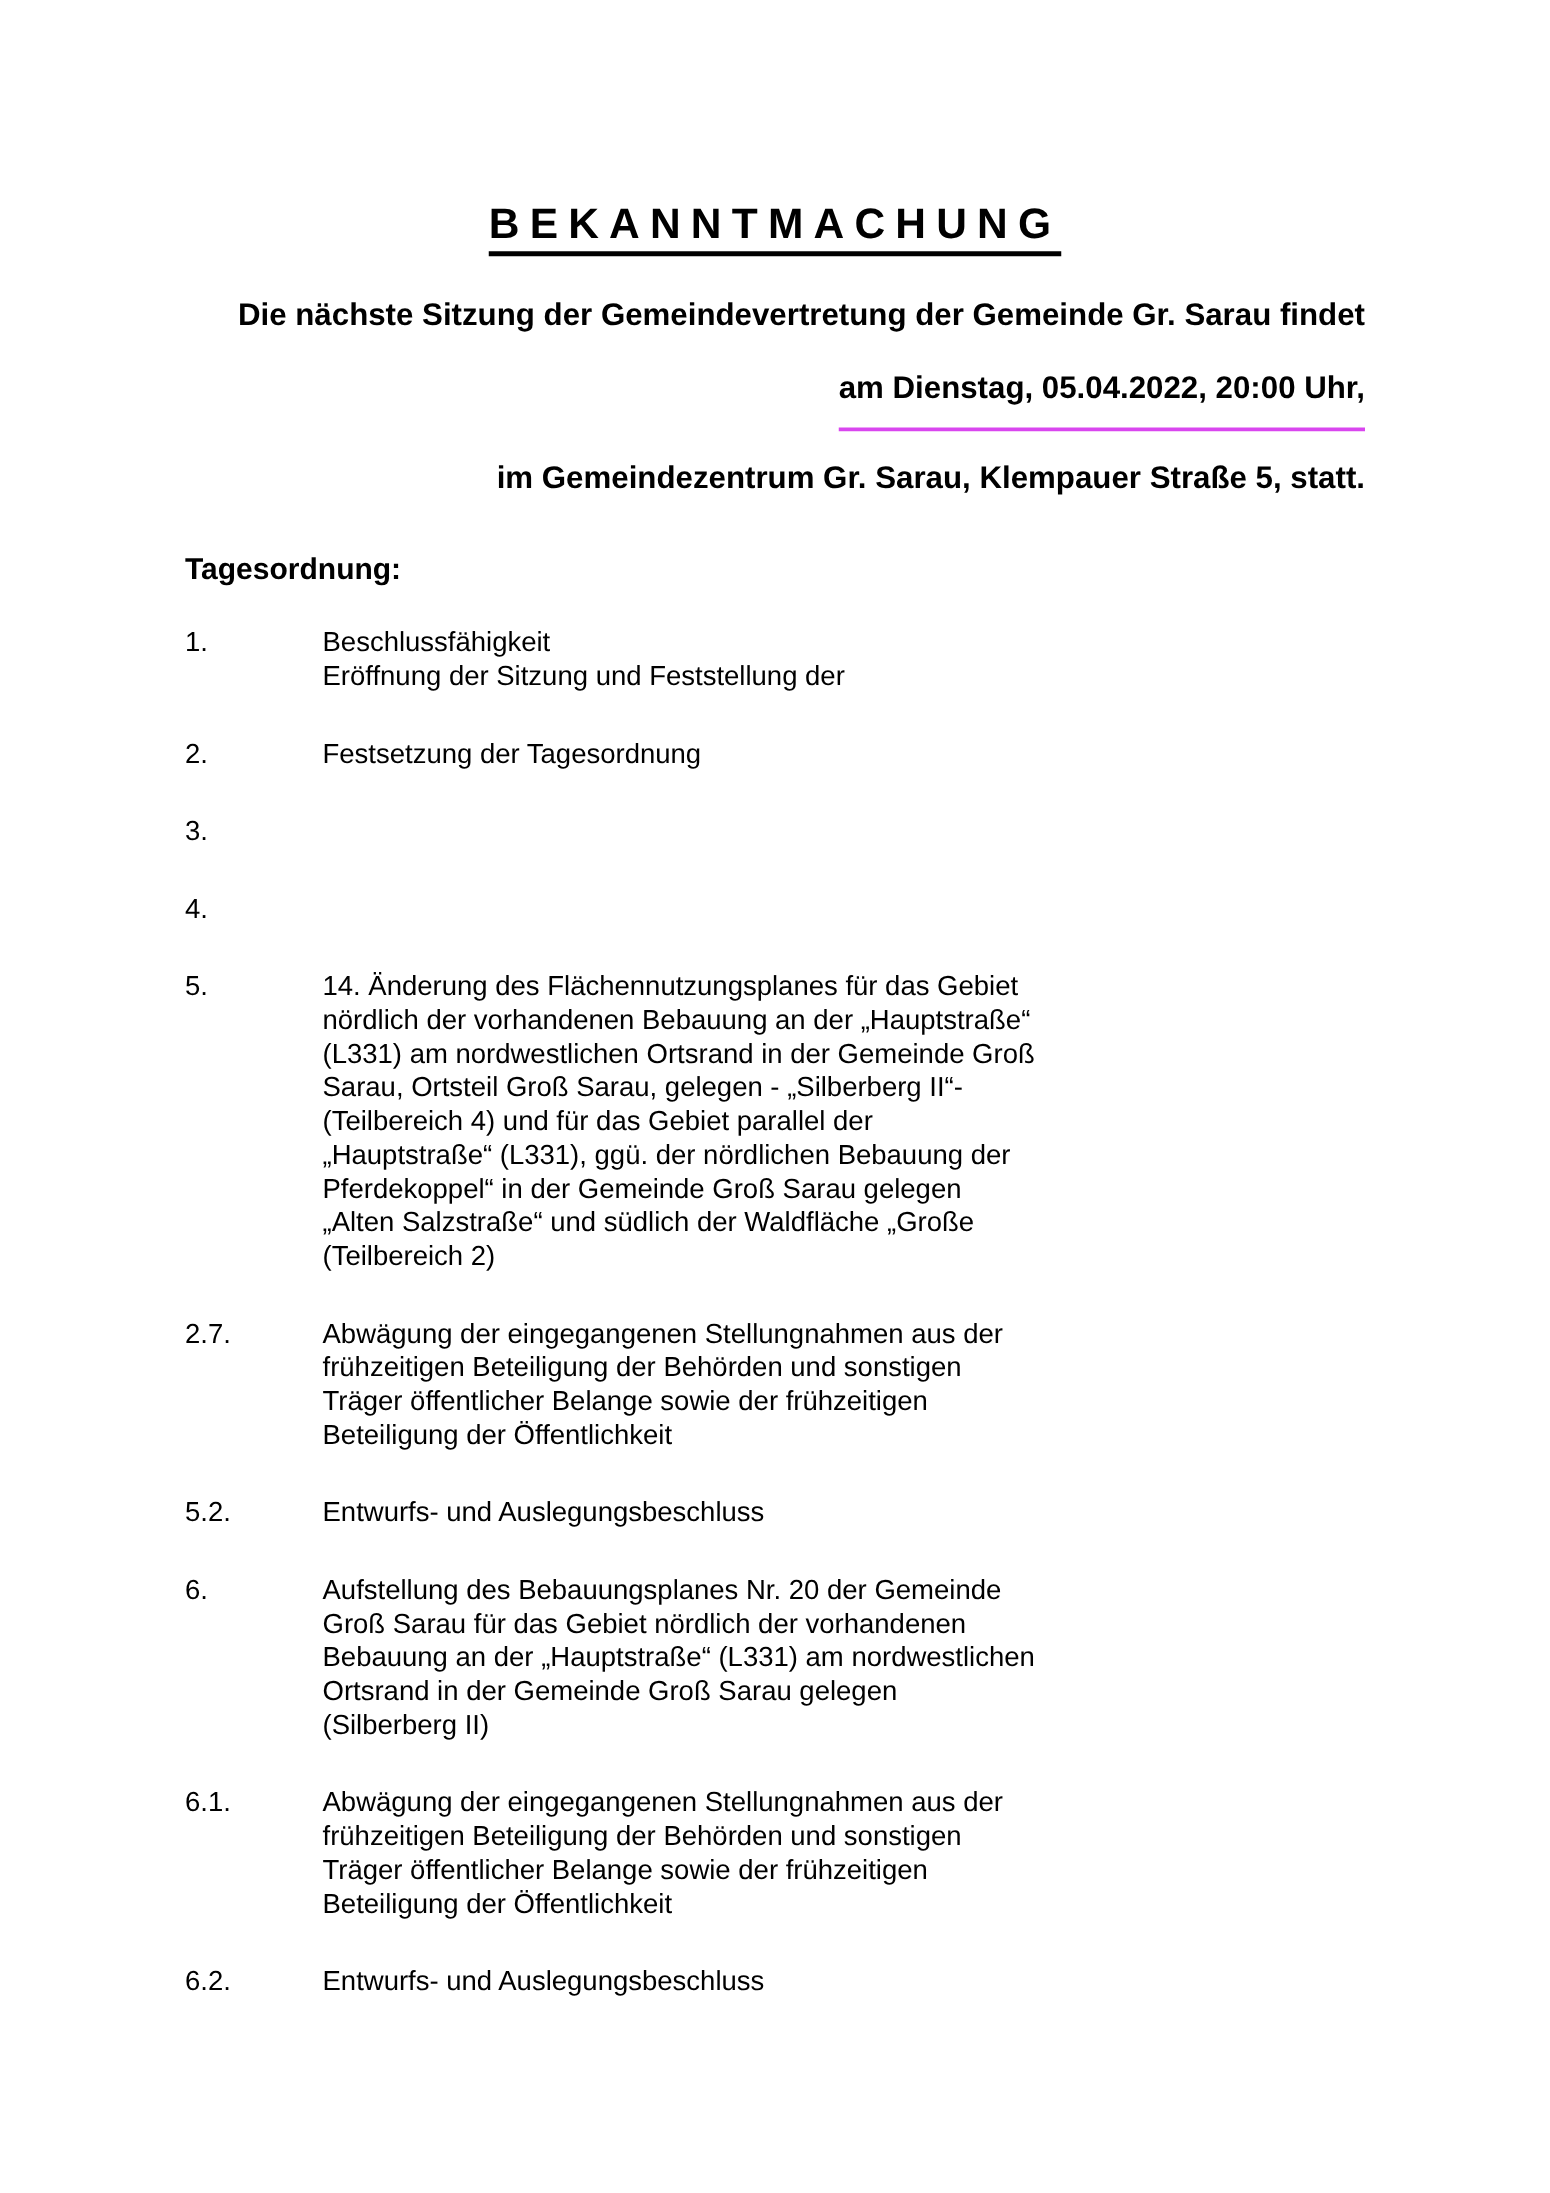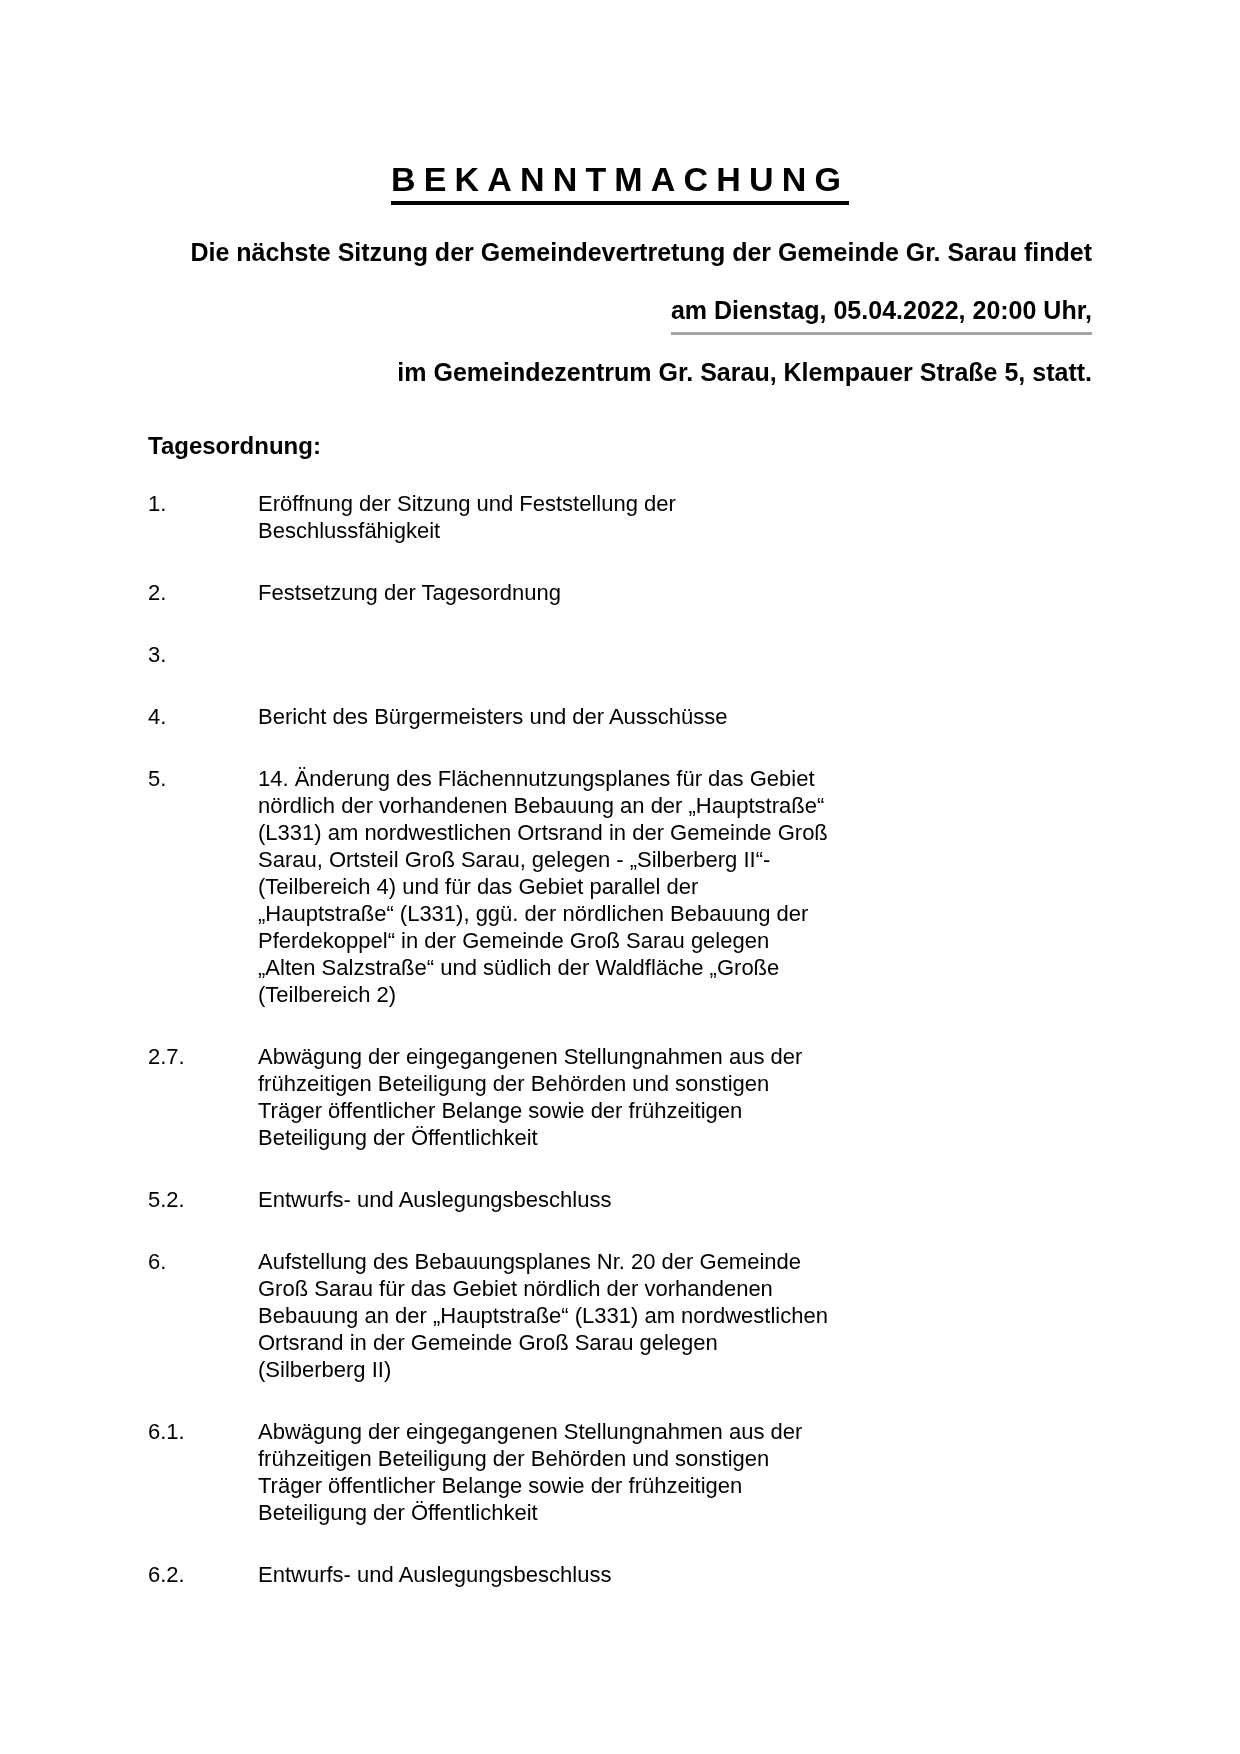--- a/index.html
+++ b/index.html
@@ -37,22 +37,22 @@
     font-weight: bold;
     font-size: 25px;
     line-height: 1.1;
     margin: 0;
   }
   .intro-1 { margin-top: 34px; }
   .intro-2 { margin-top: 30px; }
   .intro-3 { margin-top: 24px; }
   .underlined {
     display: inline-block;
-    border-bottom: 3px solid #a3a3a3;
-    padding-bottom: 8px;
+    border-bottom: 3px solid #d946ef;
+    padding-bottom: 18px;
   }
   .agenda-heading {
     font-size: 24px;
     font-weight: bold;
     line-height: 1.1;
     margin: 46px 0 0 0;
   }
   .agenda {
     margin-top: 31px;
   }
@@ -88,41 +88,38 @@
   <p class="intro intro-2"><span class="underlined">am Dienstag, 05.04.2022, 20:00 Uhr,</span></p>
 
   <p class="intro intro-3">im Gemeindezentrum Gr. Sarau, Klempauer Straße 5, statt.</p>
 
   <h2 class="agenda-heading">Tagesordnung:</h2>
 
   <div class="agenda" id="agenda-list">
   <div class="agenda-item">
     <div class="item-number">1.</div>
     <div class="item-text">
+          <div class="item-line">Beschlussfähigkeit</div>
           <div class="item-line">Eröffnung der Sitzung und Feststellung der</div>
-          <div class="item-line">Beschlussfähigkeit</div>
         </div>
   </div>
 
   <div class="agenda-item">
     <div class="item-number">2.</div>
     <div class="item-text">
           <div class="item-line">Festsetzung der Tagesordnung</div>
         </div>
   </div>
 
   <div class="agenda-item">
     <div class="item-number">3.</div>
   </div>
 
   <div class="agenda-item">
     <div class="item-number">4.</div>
-    <div class="item-text">
-          <div class="item-line">Bericht des Bürgermeisters und der Ausschüsse</div>
-        </div>
   </div>
 
   <div class="agenda-item">
     <div class="item-number">5.</div>
     <div class="item-text">
           <div class="item-line">14. Änderung des Flächennutzungsplanes für das Gebiet</div>
           <div class="item-line">nördlich der vorhandenen Bebauung an der „Hauptstraße“</div>
           <div class="item-line">(L331) am nordwestlichen Ortsrand in der Gemeinde Groß</div>
           <div class="item-line">Sarau, Ortsteil Groß Sarau, gelegen - „Silberberg II“-</div>
           <div class="item-line">(Teilbereich 4) und für das Gebiet parallel der</div>

